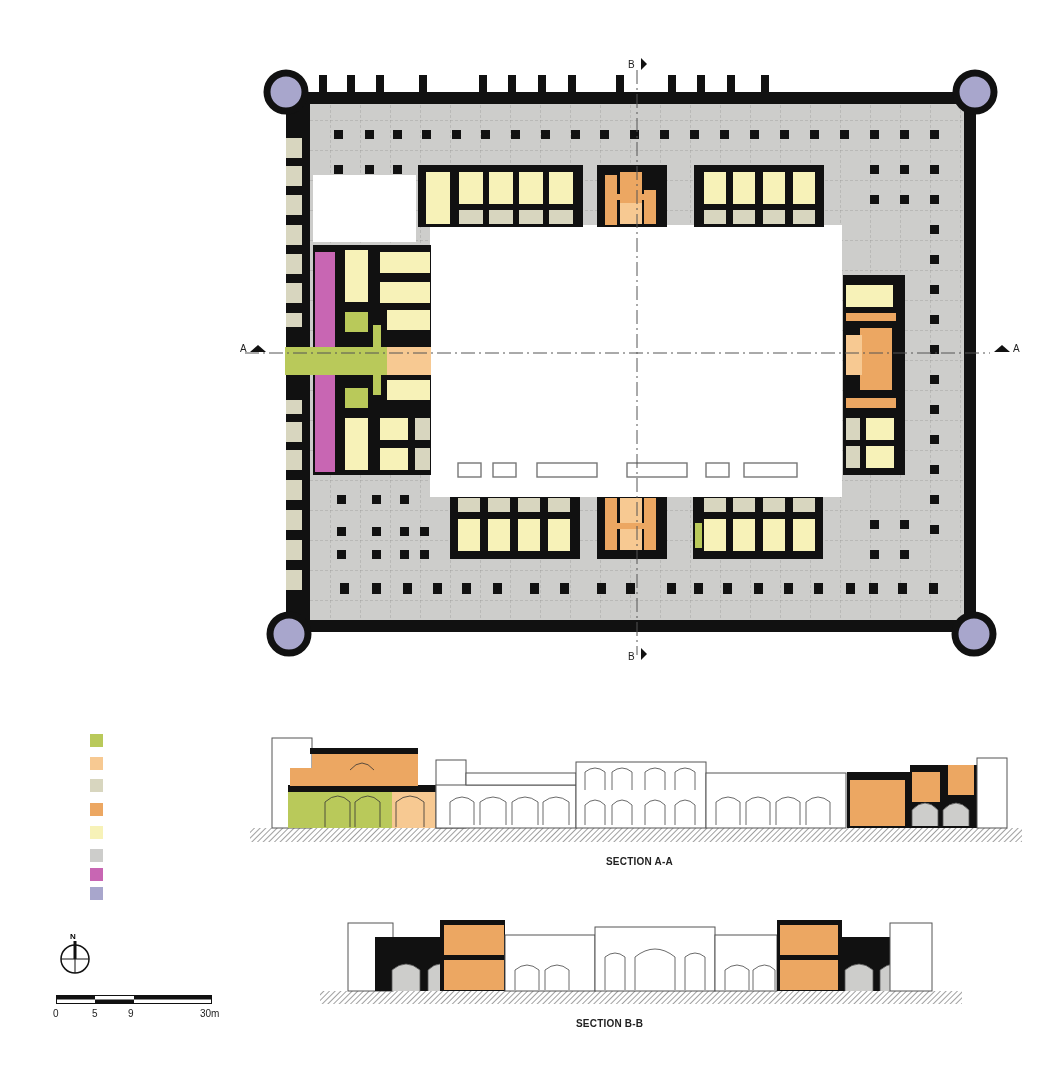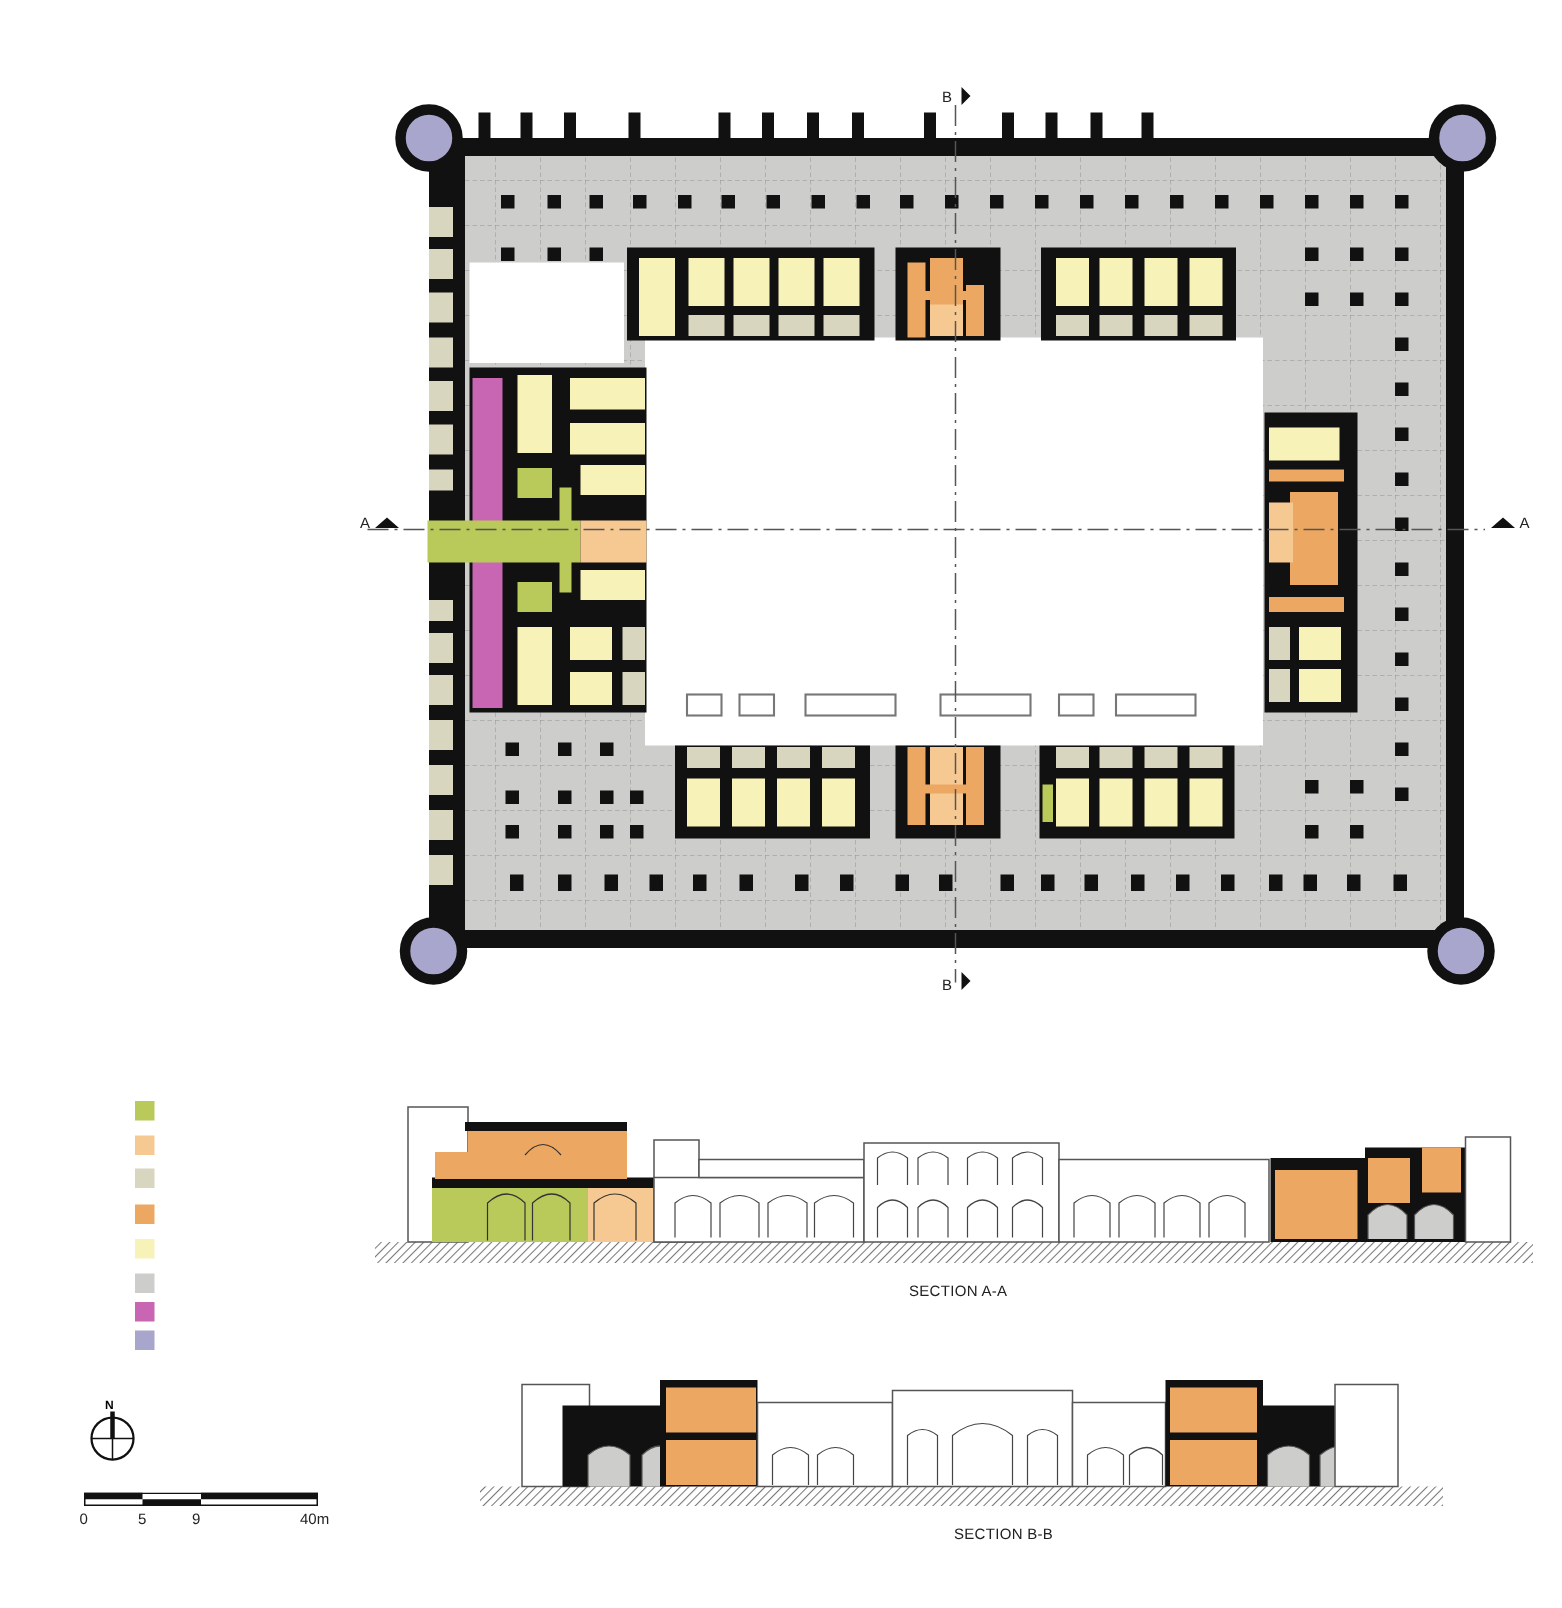--- a/index.html
+++ b/index.html
@@ -1,20 +1,20 @@
 <!DOCTYPE html>
 <html><head>
 <meta charset="utf-8">
 <style>
   html,body{margin:0;padding:0;background:#fff;}
   body{width:1041px;height:1072px;position:relative;overflow:hidden;font-family:"Liberation Sans",sans-serif;}
   .abs{position:absolute;}
   svg{display:block;}
   .lbl{font-family:"Liberation Sans",sans-serif;font-size:10px;fill:#222;}
-  .cap{position:absolute;font-size:10px;color:#222;letter-spacing:0.2px;}
+  .cap{position:absolute;font-size:10px;color:#222;letter-spacing:0.2px;font-weight:bold;}
   .legend-sw{position:absolute;left:90px;width:13px;height:13px;}
   .scale-lbl{position:absolute;font-size:10px;color:#222;top:1008px;}
 </style>
 </head>
 <body>
 
 <div class="abs" style="left:0;top:0;">
 <svg width="1041" height="680" viewBox="0 0 1041 680">
   <defs>
     <pattern id="grid" width="30" height="30" patternUnits="userSpaceOnUse">
@@ -320,21 +320,21 @@
   <svg width="156" height="10" viewBox="0 0 156 10">
     <rect x="0.5" y="0.5" width="155" height="8" fill="#fff" stroke="#111"></rect>
     <rect x="0" y="0" width="39" height="4.5" fill="#111"></rect>
     <rect x="39" y="4.5" width="39" height="4.5" fill="#111"></rect>
     <rect x="78" y="0" width="78" height="4.5" fill="#111"></rect>
   </svg>
 </div>
 <div class="scale-lbl" style="left:53px;">0</div>
 <div class="scale-lbl" style="left:92px;">5</div>
 <div class="scale-lbl" style="left:128px;">9</div>
-<div class="scale-lbl" style="left:200px;">40m</div>
+<div class="scale-lbl" style="left:200px;">30m</div>
 
 <div class="abs" style="left:250px;top:730px;">
   <svg width="775" height="115" viewBox="0 0 775 115">
     <defs>
       <pattern id="hatch" width="4" height="4" patternUnits="userSpaceOnUse" patternTransform="rotate(45)">
         <rect width="4" height="4" fill="#fff"></rect>
         <line x1="0" y1="0" x2="0" y2="4" stroke="#777" stroke-width="1.4"></line>
       </pattern>
     </defs>
     <rect x="0" y="98" width="772" height="14" fill="url(#hatch)"></rect>
@@ -391,13 +391,13 @@
       <path d="M405 75V55Q417 45 429 55V75M433 75V55Q445 45 455 55V75"></path>
     </g>
     <rect x="457" y="5" width="65" height="71" fill="#111"></rect>
     <rect x="460" y="10" width="58" height="65" fill="#eca762"></rect>
     <rect x="460" y="40" width="58" height="5" fill="#111"></rect>
     <rect x="522" y="22" width="70" height="54" fill="#111"></rect>
     <path d="M525 76V55Q539 43 553 55V76M560 76V55Q574 43 588 55V76" fill="#cdcdcb" stroke="#555" stroke-width="0.8"></path>
     <rect x="570" y="8" width="42" height="68" fill="#fff" stroke="#555"></rect>
   </svg>
 </div>
-<div class="cap" style="left:636px;top:1018px;text-align:center;">SECTION B-B</div>
+<div class="cap" style="left:576px;top:1018px;text-align:center;">SECTION B-B</div>
 
 </body></html>

